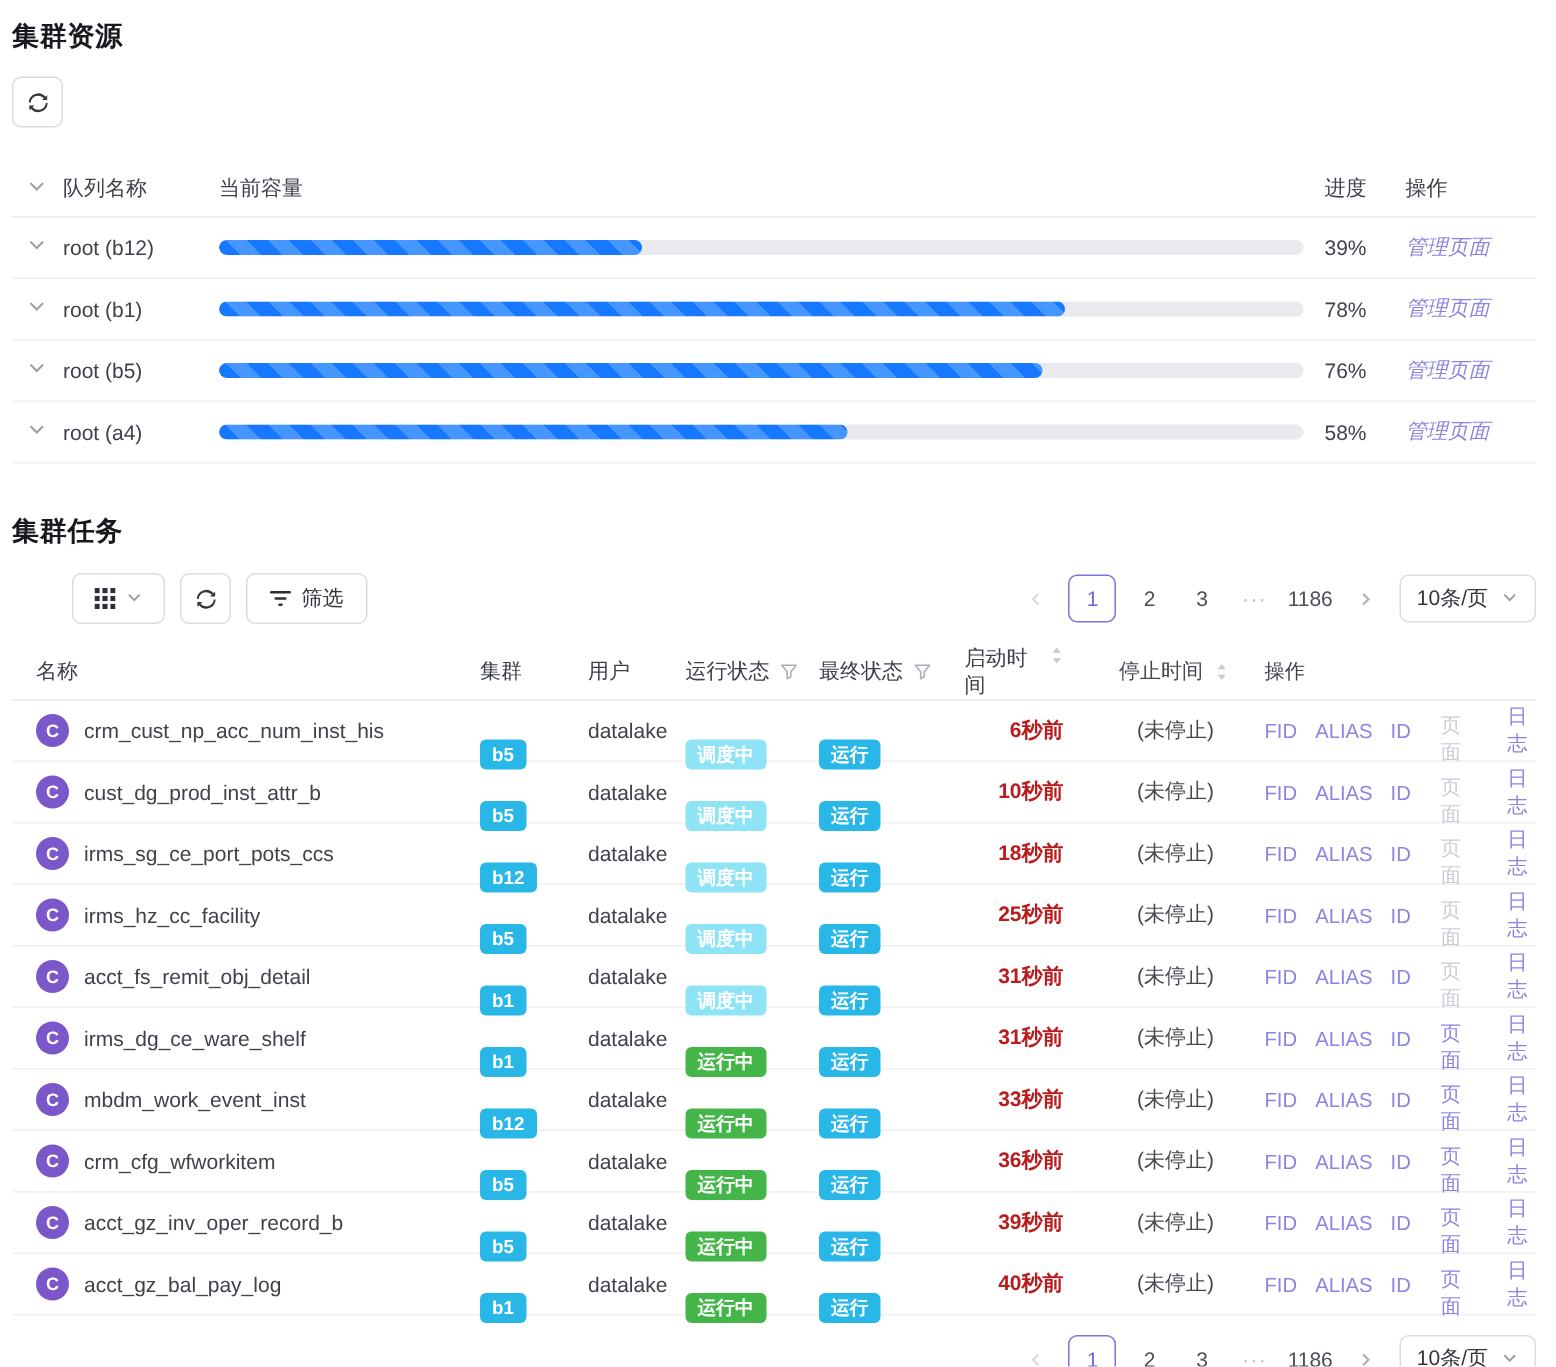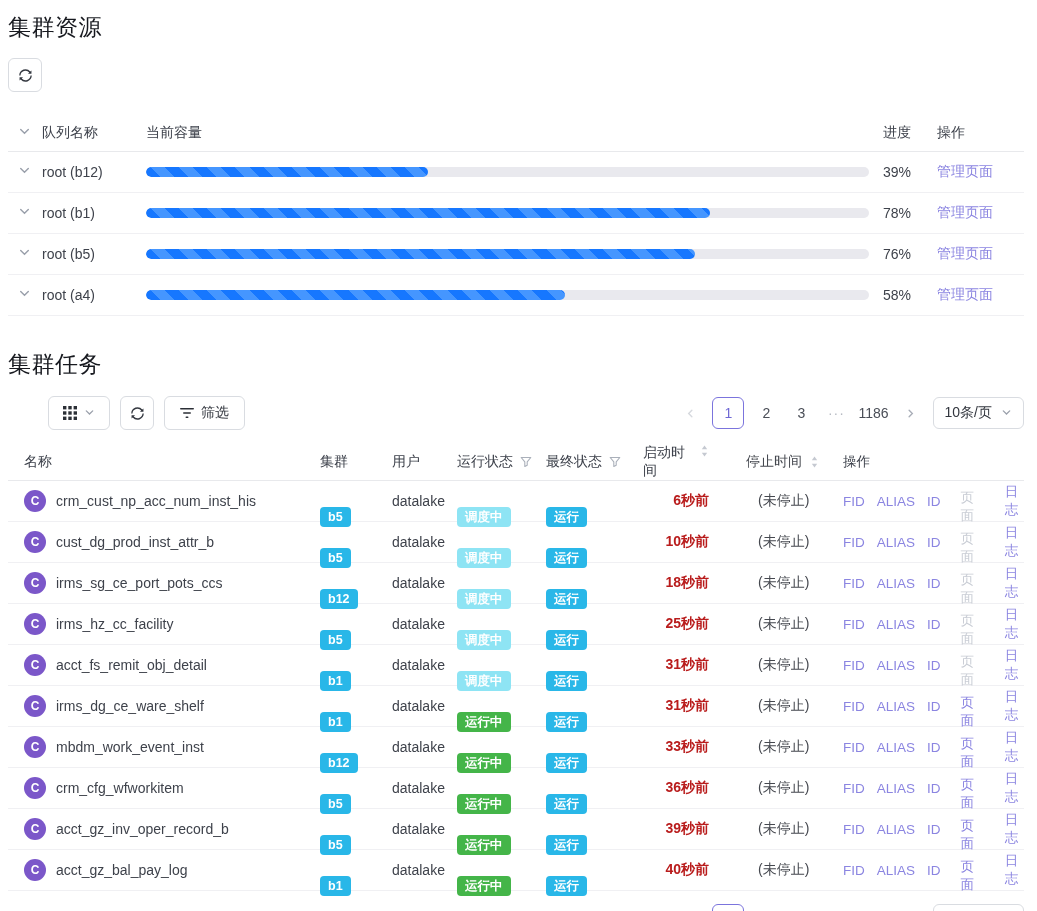--- a/index.html
+++ b/index.html
@@ -6,40 +6,40 @@
     --accent:#8b85e1; --purple:#7b57c9; --cyan:#29b7e8; --cyanlight:#8ee4f4;
     --green:#44b549; --blue:#2680f5; --red:#f5222d; --greentext:#20b648;
     --bar1:#1677ff; --bar2:#4596ff; --track:#e9e9ee;
     --rowline:#f0f0f3; --headline:#e8e9ec; --btnborder:#d9dce1;
     --textmain:#3e424b; --title:#17191f; --disabled:#c9cdd5; --icongray:#9aa0ab;
   }
   *{box-sizing:border-box;margin:0;padding:0;}
   body{width:1037px;height:911px;background:#fff;overflow:hidden;
        font-family:"Liberation Sans","DejaVu Sans",sans-serif;font-size:14px;color:var(--textmain);}
   .page{padding:12px 13px 0 8px;}
-  .section-title{font-size:23px;font-weight:400;color:var(--title);letter-spacing:.5px;}
+  .section-title{font-size:18px;font-weight:700;color:var(--title);letter-spacing:.5px;}
   .btn{display:inline-flex;align-items:center;justify-content:center;gap:7px;height:34px;
        background:#fff;border:1px solid var(--btnborder);border-radius:6px;color:#30343c;
        cursor:pointer;font-size:14px;}
   .btn.square{width:34px;}
   .icon{display:inline-flex;align-items:center;justify-content:center;color:#33373f;}
   .chev{color:var(--icongray);}
   
   .res-table{margin-top:22px;}
   .res-row{display:flex;align-items:center;height:41px;border-bottom:1px solid var(--rowline);}
   .res-head{height:38px;border-bottom:1px solid var(--headline);font-weight:500;color:#3c404a;}
   .res-expander{width:34px;padding-left:10px;display:flex;align-items:center;}
   .res-queue{width:104px;}
   .res-capacity{flex:1;padding-right:14px;}
   .res-progress{width:46px;}
   .res-action{width:95px;padding-left:8px;}
   .track{height:10px;border-radius:5px;background:var(--track);overflow:hidden;}
   .fill{height:10px;border-radius:5px;
         background:repeating-linear-gradient(45deg,var(--bar1) 0 10px,var(--bar2) 10px 20px);}
-  a.link{color:var(--accent);text-decoration:none;cursor:pointer;}
+  a.link{color:var(--accent);text-decoration:none;cursor:pointer;font-style:italic;}
   
   .tasks-title{margin-top:33px;}
   .toolbar{margin-top:16px;display:flex;align-items:center;padding-left:40px;}
   .toolbar .btn + .btn{margin-left:10px;}
   .summary{margin-left:15px;white-space:pre-wrap;color:#32363e;}
   .summary .n-blue{color:var(--blue);font-weight:700;}
   .summary .n-green{color:var(--greentext);font-weight:700;}
   .summary .n-red{color:var(--red);font-weight:700;}
   
   .pagination{display:flex;align-items:center;margin-left:auto;gap:9px;}

